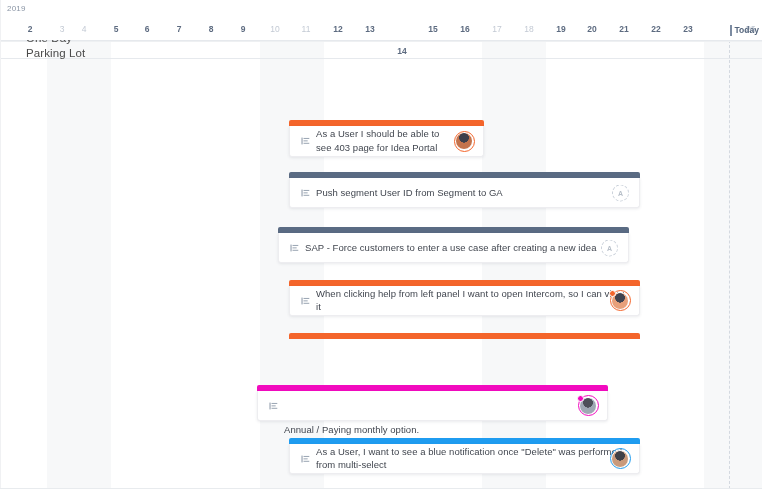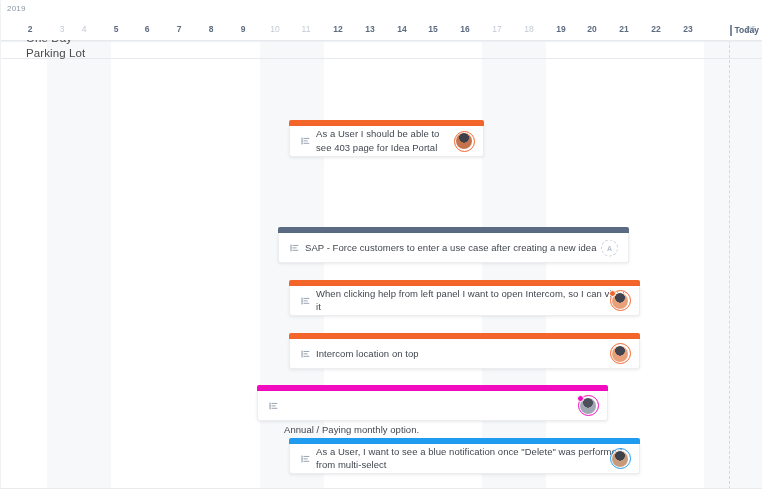--- a/index.html
+++ b/index.html
@@ -279,21 +279,21 @@
       <div class="tick weekend" style="left: 84px;">4</div>
       <div class="tick" style="left: 116px;">5</div>
       <div class="tick" style="left: 147px;">6</div>
       <div class="tick" style="left: 179px;">7</div>
       <div class="tick" style="left: 211px;">8</div>
       <div class="tick" style="left: 243px;">9</div>
       <div class="tick weekend" style="left: 275px;">10</div>
       <div class="tick weekend" style="left: 306px;">11</div>
       <div class="tick" style="left: 338px;">12</div>
       <div class="tick" style="left: 370px;">13</div>
-      <div class="tick" style="left: 402px;">14</div>
+      <div class="tick" style="left: 402px; margin-top: 22px;">14</div>
       <div class="tick" style="left: 433px;">15</div>
       <div class="tick" style="left: 465px;">16</div>
       <div class="tick weekend" style="left: 497px;">17</div>
       <div class="tick weekend" style="left: 529px;">18</div>
       <div class="tick" style="left: 561px;">19</div>
       <div class="tick" style="left: 592px;">20</div>
       <div class="tick" style="left: 624px;">21</div>
       <div class="tick" style="left: 656px;">22</div>
       <div class="tick" style="left: 688px;">23</div>
       <div class="tick weekend" style="left: 719px; margin-left: 20px;">24</div>
@@ -323,20 +323,37 @@
               <rect x="2.8" y="7" width="6.4" height="1.1" fill="#98a3b1"></rect>
             </svg>
           </div>
           <div class="card-text" style="left: 26px; width: 140px; top: 50%; transform: translateY(-50%);">As a User I should be able to see 403 page for Idea Portal</div>
           <div class="avatar">
             <div class="avatar-img" style="background: radial-gradient(circle at 50% 30%, rgb(61, 63, 75) 0px, rgb(61, 63, 75) 34%, rgb(196, 115, 76) 36%, rgb(196, 115, 76) 100%);"></div>
             <div class="avatar-ring" style="border-color: rgb(244, 101, 43);"></div>
           </div>
         </div>
       </div>
+      <div class="card-shell" style="left: 289px; top: 132px; width: 351px; height: 36px;">
+        <div class="bar" style="width: 351px; background: rgb(90, 107, 131);"></div>
+        <div class="body" style="width: 351px; height: 30px;">
+          <div class="drag-handle">
+            <svg viewBox="0 0 10 10" width="9" height="9">
+              <rect x="0.5" y="1.2" width="1.3" height="7.6" fill="#98a3b1"></rect>
+              <rect x="2.8" y="1.6" width="6.4" height="1.1" fill="#98a3b1"></rect>
+              <rect x="2.8" y="4.3" width="4.6" height="1.1" fill="#98a3b1"></rect>
+              <rect x="2.8" y="7" width="6.4" height="1.1" fill="#98a3b1"></rect>
+            </svg>
+          </div>
+          <div class="card-text" style="left: 26px; width: 300px; top: 50%; transform: translateY(-50%);">Push segment User ID from Segment to GA</div>
+          <div class="avatar-placeholder">
+            <span>A</span>
+          </div>
+        </div>
+      </div>
       <div class="card-shell" style="left: 278px; top: 187px; width: 351px; height: 36px;">
         <div class="bar" style="width: 351px; background: rgb(90, 107, 131);"></div>
         <div class="body" style="width: 351px; height: 30px;">
           <div class="drag-handle">
             <svg viewBox="0 0 10 10" width="9" height="9">
               <rect x="0.5" y="1.2" width="1.3" height="7.6" fill="#98a3b1"></rect>
               <rect x="2.8" y="1.6" width="6.4" height="1.1" fill="#98a3b1"></rect>
               <rect x="2.8" y="4.3" width="4.6" height="1.1" fill="#98a3b1"></rect>
               <rect x="2.8" y="7" width="6.4" height="1.1" fill="#98a3b1"></rect>
             </svg>
@@ -361,35 +378,20 @@
           <div class="card-text" style="left: 26px; width: 310px; top: 50%; transform: translateY(-50%);">When clicking help from left panel I want to open Intercom, so I can view it</div>
           <div class="avatar">
             <div class="avatar-img" style="background: radial-gradient(circle at 50% 30%, rgb(65, 67, 79) 0px, rgb(65, 67, 79) 34%, rgb(232, 160, 122) 36%, rgb(232, 160, 122) 100%);"></div>
             <div class="avatar-ring" style="border-color: rgb(244, 101, 43);"></div>
             <div class="badge" style="background: rgb(244, 101, 43);"></div>
           </div>
         </div>
       </div>
       <div class="card-shell" style="left: 289px; top: 293px; width: 351px; height: 36px;">
         <div class="bar" style="width: 351px; background: rgb(244, 101, 43);"></div>
-        <div class="body" style="width: 351px; height: 30px;">
-          <div class="drag-handle">
-            <svg viewBox="0 0 10 10" width="9" height="9">
-              <rect x="0.5" y="1.2" width="1.3" height="7.6" fill="#98a3b1"></rect>
-              <rect x="2.8" y="1.6" width="6.4" height="1.1" fill="#98a3b1"></rect>
-              <rect x="2.8" y="4.3" width="4.6" height="1.1" fill="#98a3b1"></rect>
-              <rect x="2.8" y="7" width="6.4" height="1.1" fill="#98a3b1"></rect>
-            </svg>
-          </div>
-          <div class="card-text" style="left: 26px; width: 300px; top: 50%; transform: translateY(-50%);">Intercom location on top</div>
-          <div class="avatar">
-            <div class="avatar-img" style="background: radial-gradient(circle at 50% 30%, rgb(65, 67, 79) 0px, rgb(65, 67, 79) 34%, rgb(232, 160, 122) 36%, rgb(232, 160, 122) 100%);"></div>
-            <div class="avatar-ring" style="border-color: rgb(244, 101, 43);"></div>
-          </div>
-        </div>
       </div>
       <div class="card-shell" style="left: 257px; top: 345px; width: 351px; height: 36px;">
         <div class="bar" style="width: 351px; background: rgb(242, 11, 191);"></div>
         <div class="body" style="width: 351px; height: 30px;">
           <div class="drag-handle">
             <svg viewBox="0 0 10 10" width="9" height="9">
               <rect x="0.5" y="1.2" width="1.3" height="7.6" fill="#98a3b1"></rect>
               <rect x="2.8" y="1.6" width="6.4" height="1.1" fill="#98a3b1"></rect>
               <rect x="2.8" y="4.3" width="4.6" height="1.1" fill="#98a3b1"></rect>
               <rect x="2.8" y="7" width="6.4" height="1.1" fill="#98a3b1"></rect>

